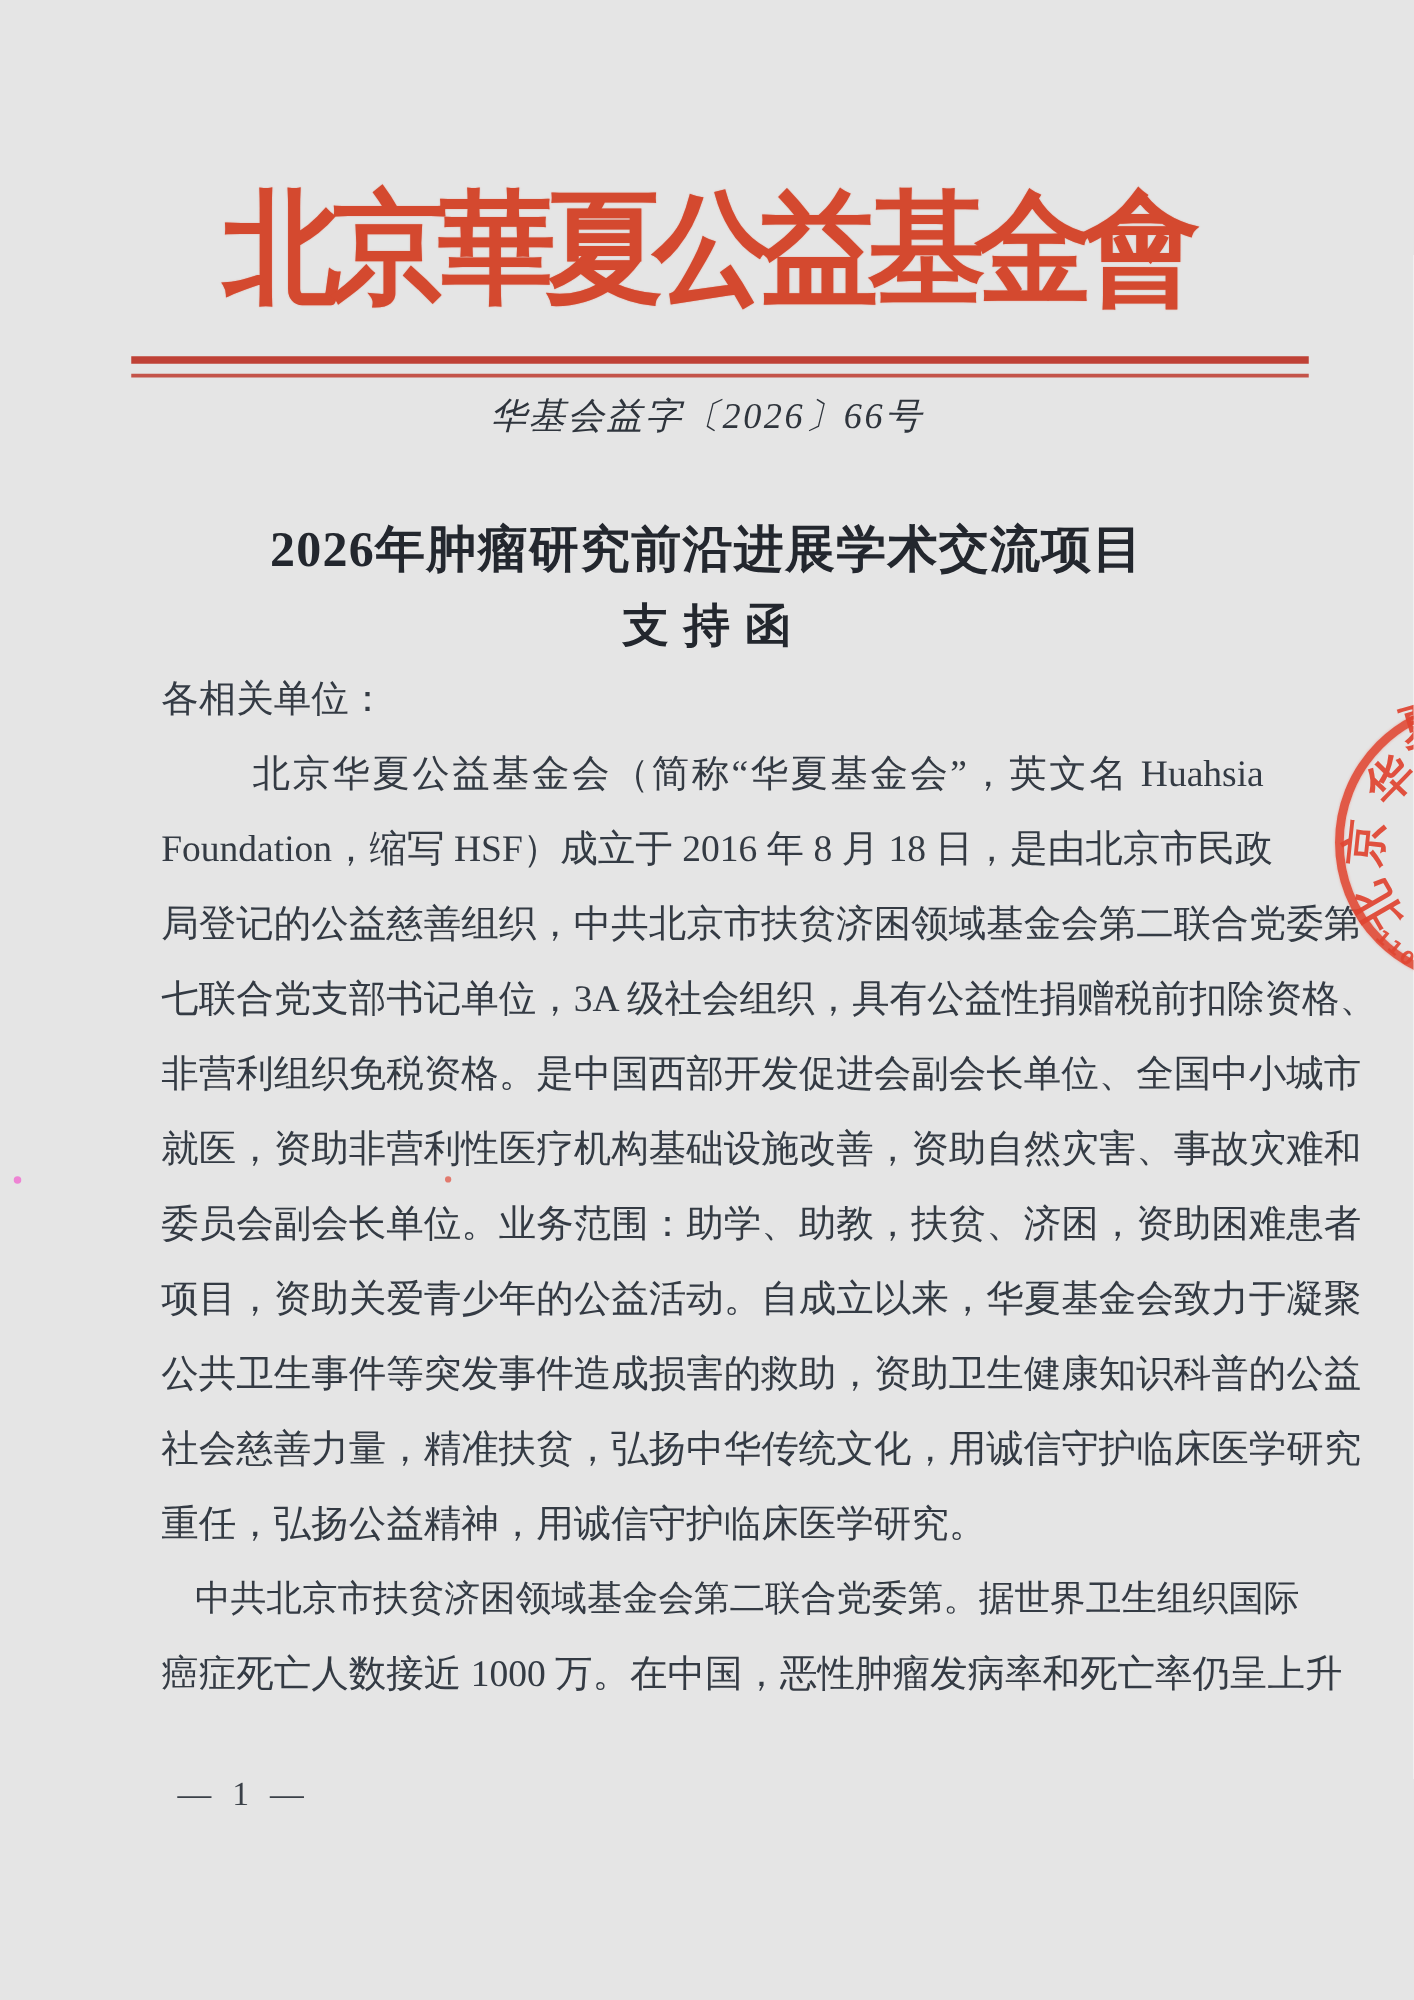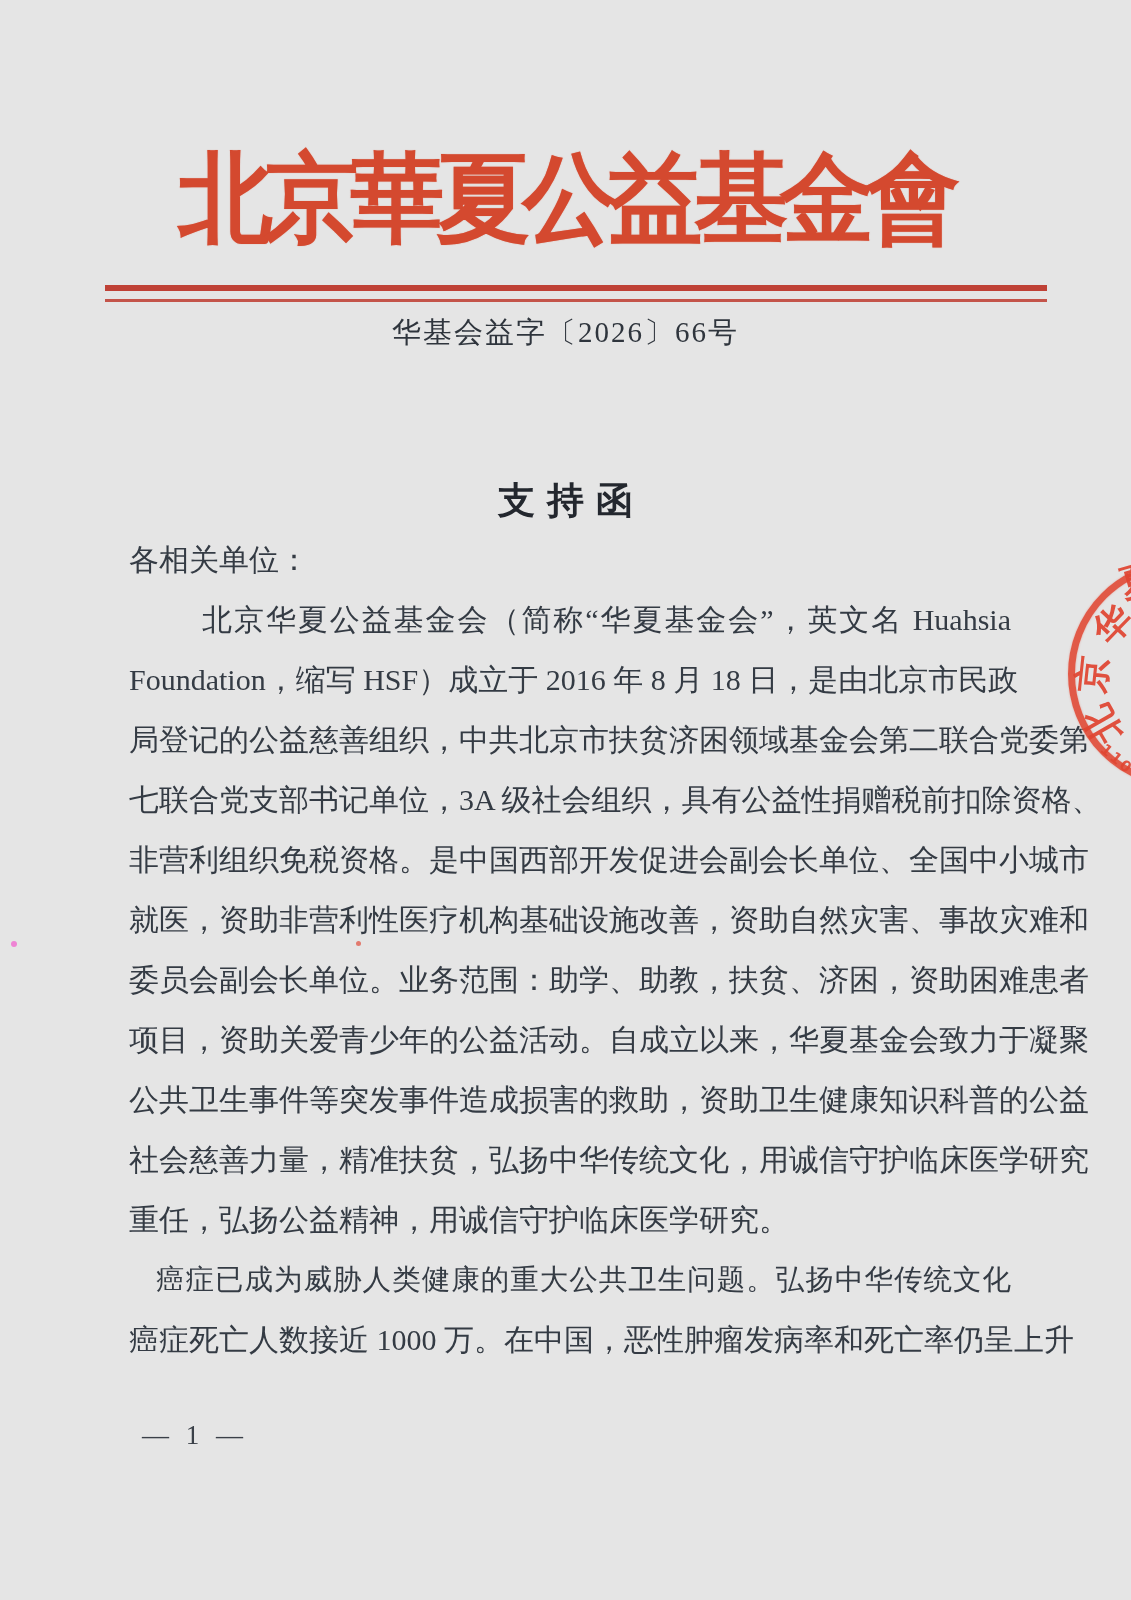--- a/index.html
+++ b/index.html
@@ -19,21 +19,21 @@
     color:#d4492f;
     text-shadow:0 0 1px rgba(212,73,47,.55);
     transform:scaleY(1.04);
     white-space:nowrap;
   }
   .rule{position:absolute;left:105px;width:942px;}
   .rule-thick{top:285px;height:6px;background:#bf4136;}
   .rule-thin{top:299px;height:3px;background:#c4544a;}
   .doc-number{
     position:absolute;top:313px;left:0;width:100%;
-    text-align:center;font-size:29px;color:#2f353d;letter-spacing:2px;
+    text-align:center;font-size:29px;color:#2f353d;letter-spacing:2px;font-style:italic;
   }
   
   .title-1{
     position:absolute;top:412px;left:0;width:100%;
     text-align:center;font-size:40px;font-weight:bold;color:#23272e;
     letter-spacing:1px;white-space:nowrap;
   }
   .title-2{
     position:absolute;top:476px;left:0;width:100%;
     text-align:center;font-size:37px;font-weight:bold;color:#23272e;
@@ -95,36 +95,37 @@
 
 <div class="page">
 
   <div class="letterhead">北京華夏公益基金會</div>
 
   <div class="rule rule-thick"></div>
   <div class="rule rule-thin"></div>
 
   <div class="doc-number">华基会益字〔2026〕66号</div>
 
+  <div class="title-1">2026年肿瘤研究前沿进展学术交流项目</div>
   <div class="title-2">支持函</div>
 
   <div class="body-text">
     <div class="ln no-just">各相关单位：</div>
     <div class="ln indent2">北京华夏公益基金会（简称“华夏基金会”，英文名 Huahsia</div>
     <div class="ln">Foundation，缩写 HSF）成立于 2016 年 8 月 18 日，是由北京市民政</div>
     <div class="ln">局登记的公益慈善组织，中共北京市扶贫济困领域基金会第二联合党委第</div>
     <div class="ln">七联合党支部书记单位，3A 级社会组织，具有公益性捐赠税前扣除资格、</div>
     <div class="ln">非营利组织免税资格。是中国西部开发促进会副会长单位、全国中小城市</div>
     <div class="ln">就医，资助非营利性医疗机构基础设施改善，资助自然灾害、事故灾难和</div>
     <div class="ln">委员会副会长单位。业务范围：助学、助教，扶贫、济困，资助困难患者</div>
     <div class="ln">项目，资助关爱青少年的公益活动。自成立以来，华夏基金会致力于凝聚</div>
     <div class="ln">公共卫生事件等突发事件造成损害的救助，资助卫生健康知识科普的公益</div>
     <div class="ln">社会慈善力量，精准扶贫，弘扬中华传统文化，用诚信守护临床医学研究</div>
     <div class="ln no-just">重任，弘扬公益精神，用诚信守护临床医学研究。</div>
-    <div class="ln indent1">癌症已成为威胁人类健康的重大公共卫生问题。弘扬中华传统文化</div>
+    <div class="ln indent1">中共北京市扶贫济困领域基金会第二联合党委第。据世界卫生组织国际</div>
     <div class="ln">癌症死亡人数接近 1000 万。在中国，恶性肿瘤发病率和死亡率仍呈上升</div>
   </div>
 
   <div class="page-number">— 1 —</div>
 
   <div class="seal">
     <div class="seal-ring"></div>
     <span class="seal-char sc-0">夏</span>
     <span class="seal-char sc-1">华</span>
     <span class="seal-char sc-2">京</span>

